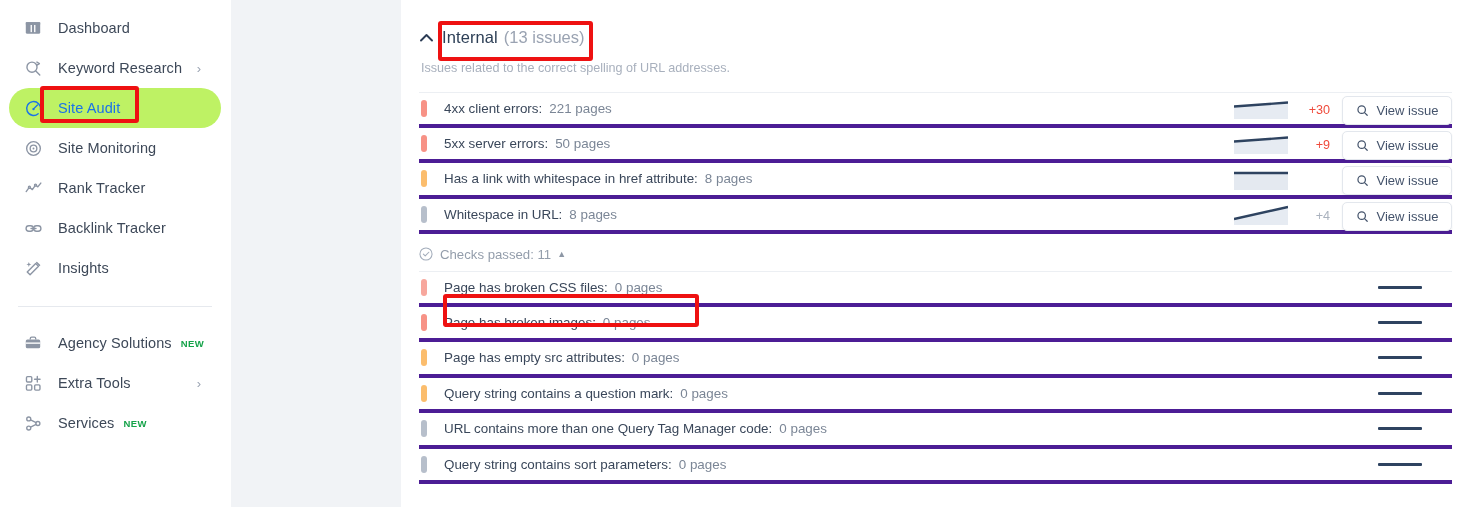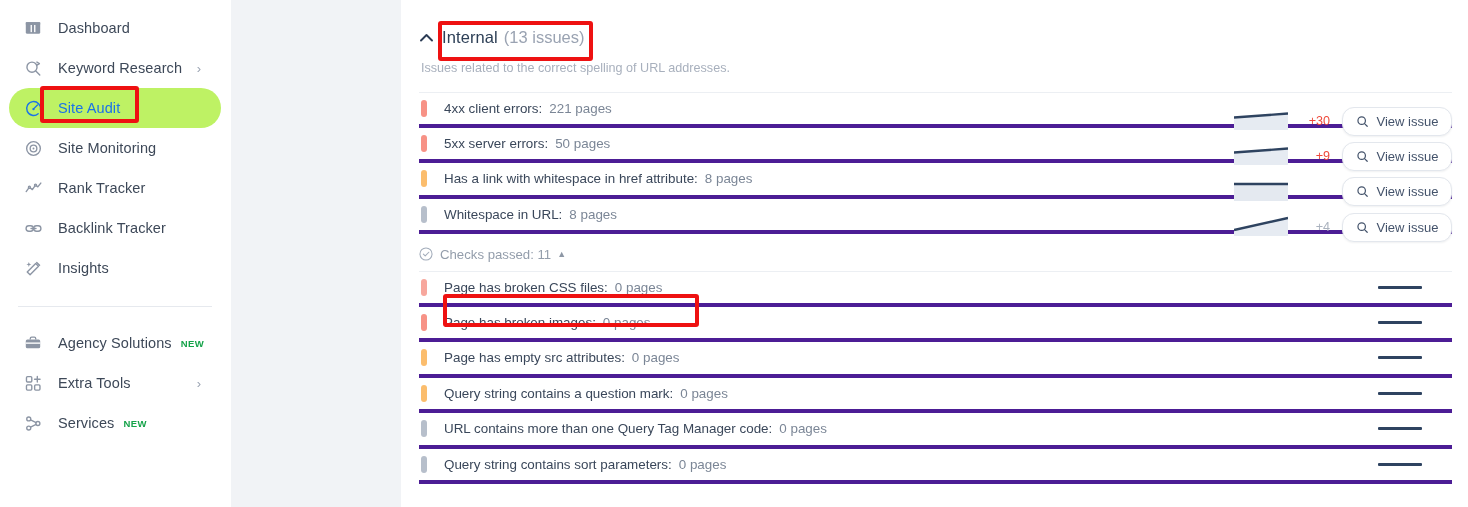--- a/index.html
+++ b/index.html
@@ -63,30 +63,30 @@
     position: relative; display: flex; align-items: center;
     height: 35.5px; border-bottom: 4px solid #4c1d95;
   }
   .row:first-child { border-top: 1px solid #eceff3; }
   .pill { width: 6px; height: 17px; border-radius: 3px; flex: 0 0 6px; margin-left: 2px; }
   .row-label {
     font-size: 13.4px; color: #3a475a; margin-left: 17px; white-space: nowrap;
   }
   .row-value { font-size: 13.4px; color: #7b8696; margin-left: 7px; white-space: nowrap; }
   .row-right {
-    position: absolute; right: 0; top: 13px; height: 100%;
+    position: absolute; right: 0; top: 2px; height: 100%;
     display: flex; align-items: center;
   }
   .spark { width: 54px; height: 22px; flex: 0 0 54px; }
   .delta { font-size: 12.6px; width: 36px; text-align: right; margin-left: 6px; }
   .delta.up { color: #ef4a3b; }
   .delta.flat { color: #aab2be; }
   .view-btn {
     margin-left: 12px; width: 110px; height: 29px;
-    background: #ffffff; border: 1px solid #e3e7ed; border-radius: 12px;
+    background: #ffffff; border: 1px solid #e3e7ed; border-radius: 5px;
     display: flex; align-items: center; justify-content: center;
     box-shadow: 0 1px 2px rgba(40,50,70,.07); cursor: pointer;
   }
   .view-btn .mag { margin-right: 8px; color: #44536b; display: flex; }
   .view-btn .btxt { font-size: 13px; color: #44536b; }
 
   .checks-passed {
     display: flex; align-items: center; height: 34px;
     margin-top: 3px; cursor: pointer;
   }

